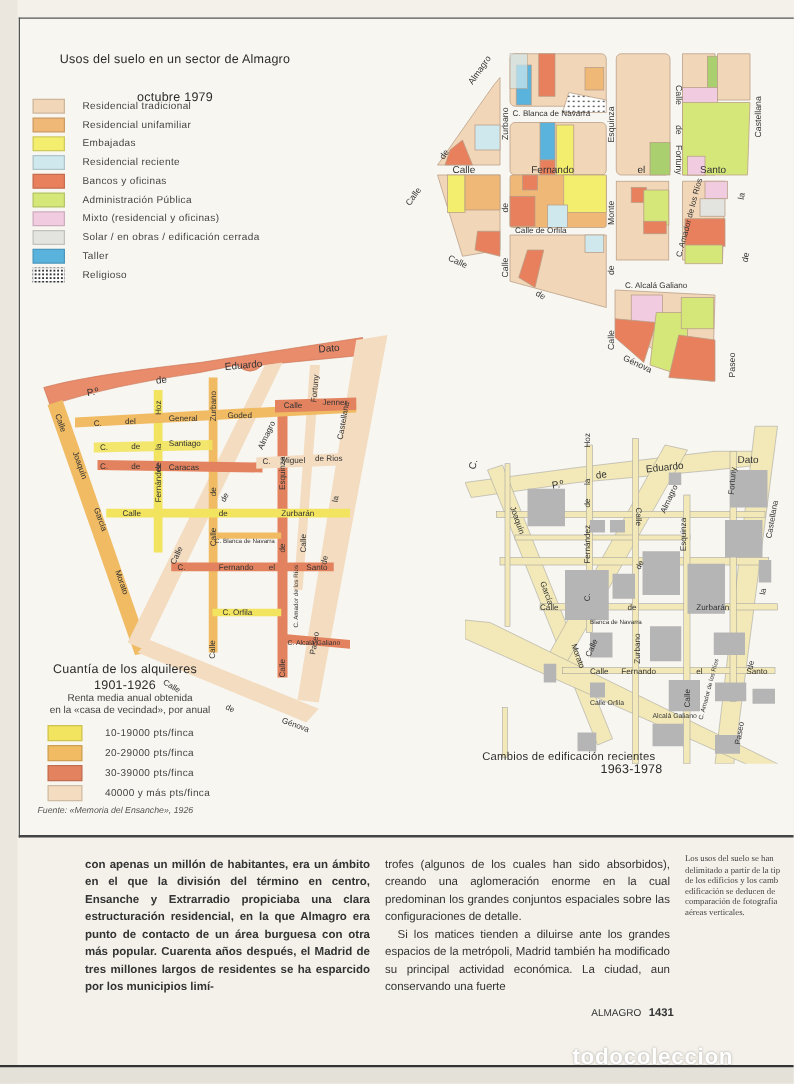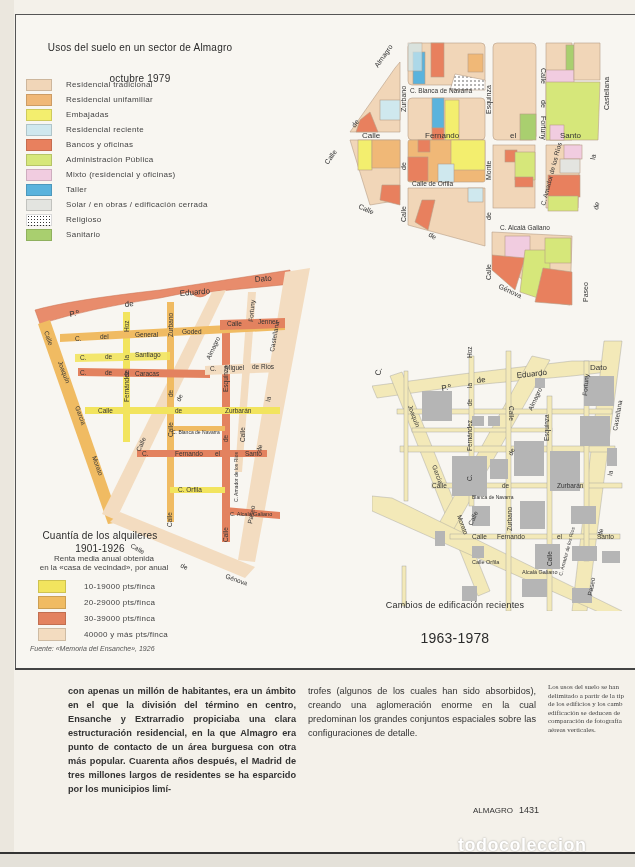--- a/index.html
+++ b/index.html
@@ -64,34 +64,30 @@
     </div>
   <div class="lg-row">
       <div class="sw" style="background:#d6e77a"></div>
       <span class="lg-label">Administración Pública</span>
     </div>
   <div class="lg-row">
       <div class="sw" style="background:#f1cce0"></div>
       <span class="lg-label">Mixto (residencial y oficinas)</span>
     </div>
   <div class="lg-row">
+      <div class="sw" style="background:#e3e4e0"></div>
+      <span class="lg-label">Solar / en obras / edificación cerrada</span>
+    </div>
+  <div class="lg-row">
       <div class="sw" style="background:#5ab3dd"></div>
       <span class="lg-label">Taller</span>
     </div>
   <div class="lg-row">
-      <div class="sw" style="background:#e3e4e0"></div>
-      <span class="lg-label">Solar / en obras / edificación cerrada</span>
-    </div>
-  <div class="lg-row">
       <div class="sw dots"></div>
       <span class="lg-label">Religioso</span>
-    </div>
-  <div class="lg-row">
-      <div class="sw" style="background:#a9cf6f"></div>
-      <span class="lg-label">Sanitario</span>
     </div>
 </div>
 
 <svg style="left:310px;top:40px;" width="325" height="272" viewBox="0 0 325 272">
   <defs>
     <pattern id="dotp" width="4" height="4" patternUnits="userSpaceOnUse">
         <rect width="4" height="4" fill="#fff"></rect>
         <circle cx="1" cy="1" r=".7" fill="#333"></circle>
       </pattern>
   </defs>
@@ -388,38 +384,39 @@
     <text x="100" y="228" font-size="5.5">Calle Orfila</text>
     <text transform="translate(190,240) rotate(-75)" font-size="5">C. Amador de los Ríos</text>
     <text x="150" y="238" font-size="5.5">Alcalá Galiano</text>
     <text transform="translate(140,195) rotate(-90)">Zurbano</text>
     <text transform="translate(180,230) rotate(-90)">Calle</text>
   </g>
 </svg>
 
 <div class="title" style="left:380px;top:600px;width:150px;">
   <div style="font-size:9px;">Cambios de edificación recientes</div>
-  <div style="margin-top:20px;font-size:14px;">1963-1978</div>
+  <div style="margin-top:0;font-size:10px;text-align:right;">1963-1978</div>
 </div>
 
 <div class="body-text" style="left:68px;top:684px;width:228px;font-weight:bold;">
   <p>con apenas un millón de habitantes, era un ámbito en el que la división del término en centro, Ensanche y Extrarradio propiciaba una clara estructuración residencial, en la que Almagro era punto de contacto de un área burguesa con otra más popular. Cuarenta años después, el Madrid de tres millones largos de residentes se ha esparcido por los municipios limí-</p>
 </div>
 <div class="body-text" style="left:308px;top:684px;width:228px;">
   <p>trofes (algunos de los cuales han sido absorbidos), creando una aglomeración enorme en la cual predominan los grandes conjuntos espaciales sobre las configuraciones de detalle.</p>
+  <p style="text-indent:10px;">Si los matices tienden a diluirse ante los grandes espacios de la metrópoli, Madrid también ha modificado su principal actividad económica. La ciudad, aun conservando una fuerte</p>
 </div>
 
 <div class="caption">
   <div>Los usos del suelo se han</div>
   <div>delimitado a partir de la tip</div>
   <div>de los edificios y los camb</div>
   <div>edificación se deducen de</div>
   <div>comparación de fotografía</div>
   <div>aéreas verticales.</div>
 </div>
 
 <div class="folio">
-  <span>ALMAGRO</span><b style="font-weight:normal;margin-top:16px;">1431</b>
+  <span>ALMAGRO</span><b style="font-weight:bold;margin-top:16px;">1431</b>
 </div>
 
 <div class="watermark">todocoleccion</div>
 <div class="bottom-rule"></div>
 <div class="bottom-strip"></div>
 
 </body></html>

